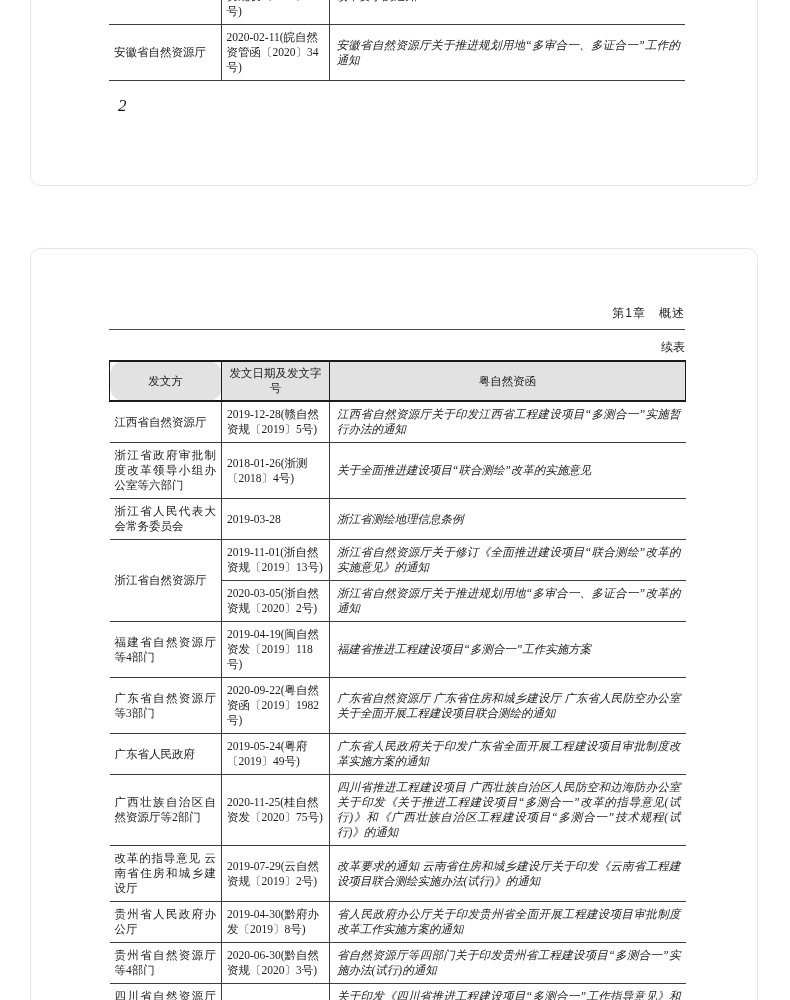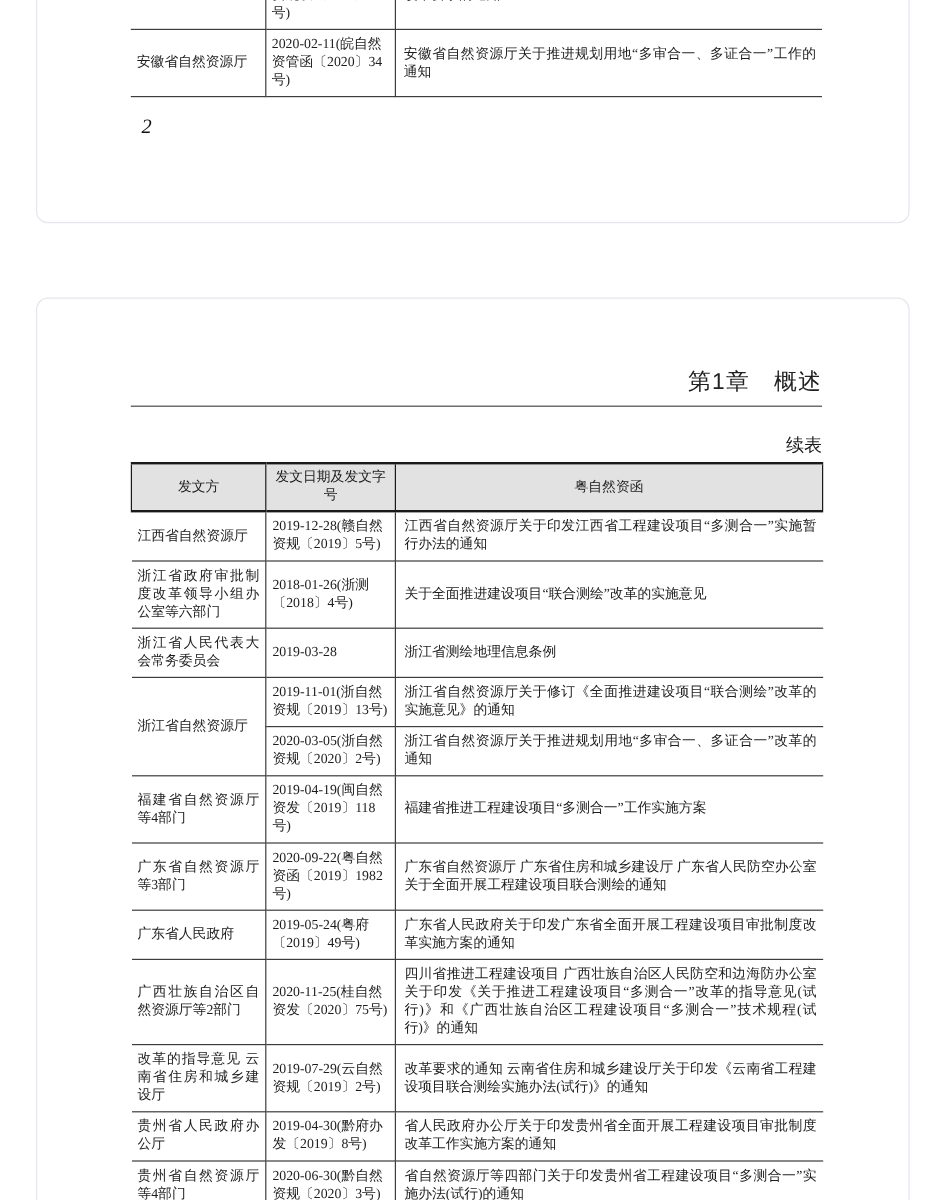--- a/index.html
+++ b/index.html
@@ -40,32 +40,32 @@
 
   .doc-table th {
     background: #e2e2e2;
     font-weight: normal;
     font-size: 11.5px;
     text-align: center;
     padding: 4px 2px;
     border-top: 2px solid #1a1a1a;
     border-bottom: 2px solid #1a1a1a;
   }
-  .doc-table th:first-child { border-left: 1px solid #1a1a1a; }
+  .doc-table th:first-child { border-left: 1px solid #1a1a1a; border-radius: 14px; }
   .doc-table th:last-child  { border-right: 1px solid #1a1a1a; }
   .doc-table th:not(:last-child) { border-right: 1px solid #1a1a1a; }
 
   .doc-table td {
     vertical-align: middle;
     padding: 5px 6px;
     border-bottom: 1px solid #3d3d3d;
   }
   .doc-table td:not(:last-child) { border-right: 1px solid #3d3d3d; }
   .doc-table td.sender { text-align: justify; text-justify: inter-ideograph; padding-left: 5px; padding-right: 5px; }
-  .doc-table td.title  { text-align: justify; text-justify: inter-ideograph; padding-left: 7px; padding-right: 5px; }
+  .doc-table td.title  { text-align: justify; text-justify: inter-ideograph; padding-left: 7px; padding-right: 5px; font-style: italic; }
   .doc-table td.date   { padding-left: 5px; padding-right: 4px; }
 
   
   #page1 .doc-table { margin-top: 0; }
   #page1 tr.partial td {
     height: 25px;
     vertical-align: top;
     padding-top: 2px;
     overflow: hidden;
   }
@@ -77,38 +77,38 @@
     color: #111;
   }
 
   
   #page2 { padding-top: 56px; }
   .chapter-heading {
     width: 576px;
     margin-left: 78px;
     text-align: right;
     font-family: "Liberation Sans", "DejaVu Sans", sans-serif;
-    font-size: 19px;
+    font-size: 12px;
     letter-spacing: 1px;
     color: #222;
   }
   .heading-rule {
     width: 576px;
     margin-left: 78px;
     margin-top: 7px;
     border: none;
     border-top: 1px solid #4a4a4a;
   }
   .table-note {
     width: 576px;
     margin-left: 78px;
-    margin-top: 23px;
+    margin-top: 9px;
     margin-bottom: 4px;
     text-align: right;
-    font-size: 15px;
+    font-size: 12px;
     color: #1c1c1c;
   }
 </style>
 </head>
 <body>
 
 <section class="page-card" id="page1">
   <table class="doc-table">
     <colgroup>
         <col class="c1">

